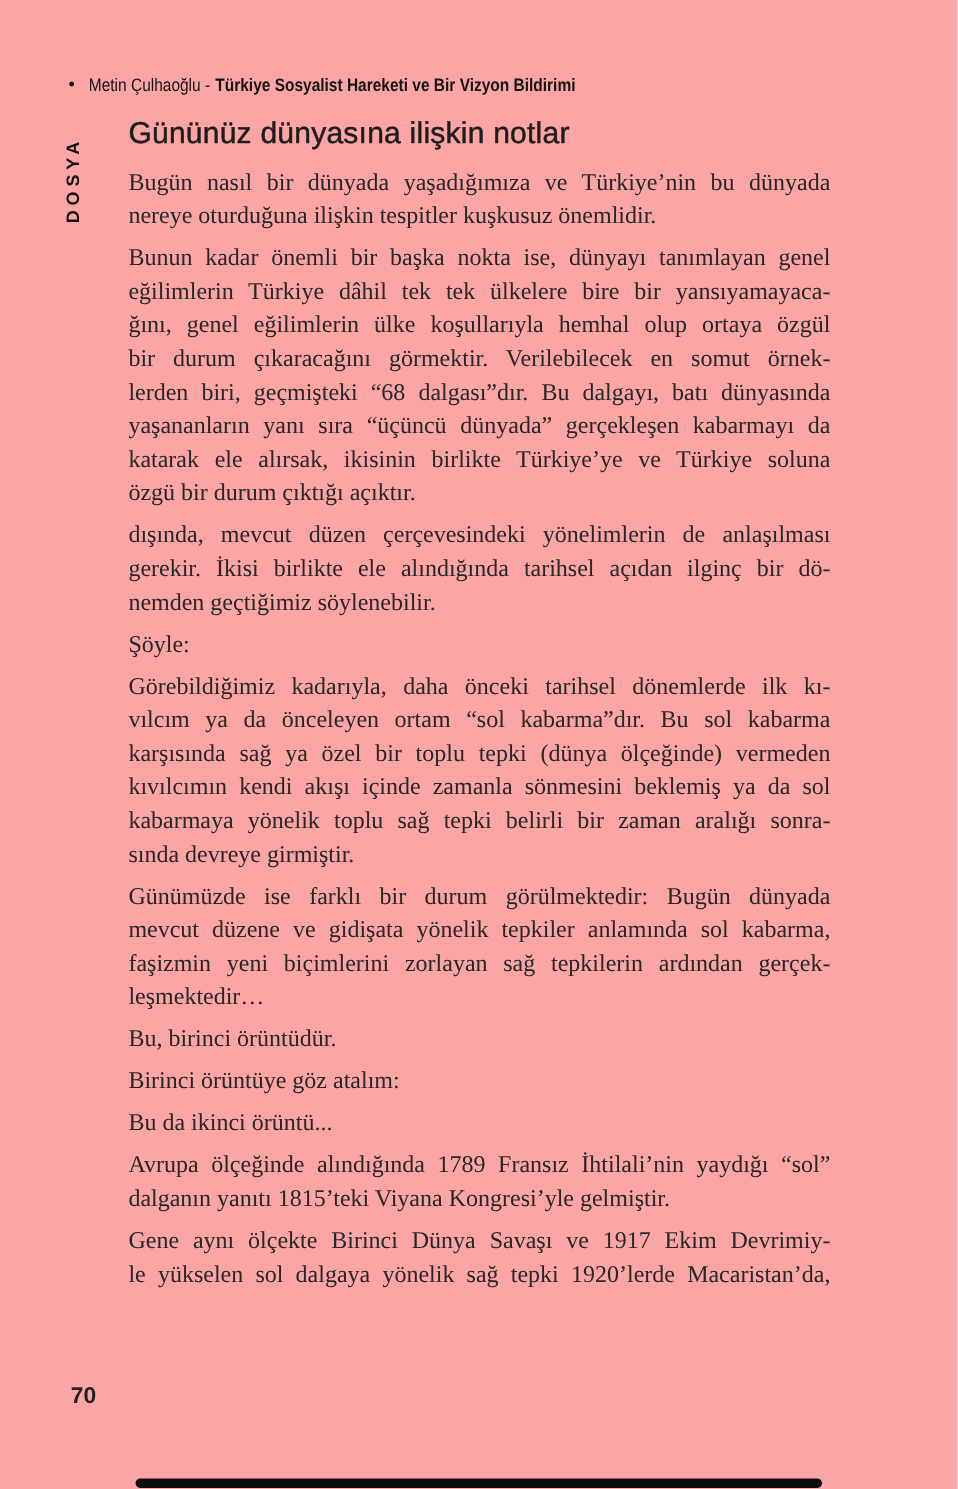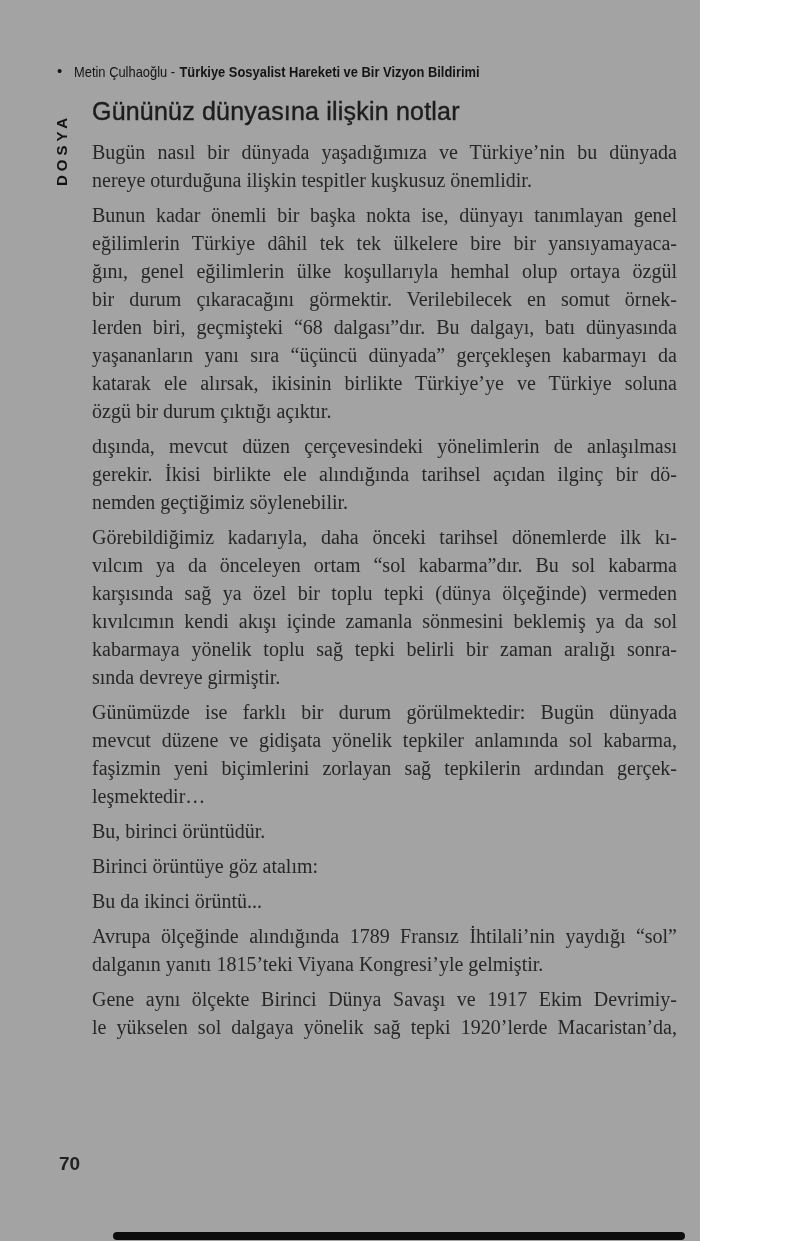--- a/index.html
+++ b/index.html
@@ -1,20 +1,20 @@
 <!DOCTYPE html>
 <html><head>
 <meta charset="utf-8">
 <style>
   html, body { margin: 0; padding: 0; background: #ffffff; }
   .page {
     position: relative;
-    width: 700px;
+    width: 798px;
     height: 1241px;
-    background: #a3a3a3;
+    background: #fca5a5;
     overflow: hidden;
     font-family: "Liberation Serif", serif;
     color: #272727;
   }
 
   
   .header {
     position: absolute;
     left: 57px;
     top: 62px;
@@ -39,21 +39,21 @@
     font-weight: 700;
     font-size: 15px;
     letter-spacing: 4px;
     color: #111;
     white-space: nowrap;
   }
 
   
   .content {
     position: absolute;
-    left: 92px;
+    left: 107px;
     top: 97px;
     width: 585px;
   }
   .section-title {
     font-family: "Liberation Sans", sans-serif;
     font-size: 25px;
     font-weight: 500;
     -webkit-text-stroke: 0.4px #1d1d1d;
     color: #1d1d1d;
     letter-spacing: 0.2px;
@@ -118,20 +118,23 @@
           <div class="line j">yaşananların yanı sıra “üçüncü dünyada” gerçekleşen kabarmayı da</div>
           <div class="line j">katarak ele alırsak, ikisinin birlikte Türkiye’ye ve Türkiye soluna</div>
           <div class="line">özgü bir durum çıktığı açıktır.</div>
         </div>
         <div class="para">
           <div class="line j">dışında, mevcut düzen çerçevesindeki yönelimlerin de anlaşılması</div>
           <div class="line j">gerekir. İkisi birlikte ele alındığında tarihsel açıdan ilginç bir dö-</div>
           <div class="line">nemden geçtiğimiz söylenebilir.</div>
         </div>
         <div class="para">
+          <div class="line">Şöyle:</div>
+        </div>
+        <div class="para">
           <div class="line j">Görebildiğimiz kadarıyla, daha önceki tarihsel dönemlerde ilk kı-</div>
           <div class="line j">vılcım ya da önceleyen ortam “sol kabarma”dır. Bu sol kabarma</div>
           <div class="line j">karşısında sağ ya özel bir toplu tepki (dünya ölçeğinde) vermeden</div>
           <div class="line j">kıvılcımın kendi akışı içinde zamanla sönmesini beklemiş ya da sol</div>
           <div class="line j">kabarmaya yönelik toplu sağ tepki belirli bir zaman aralığı sonra-</div>
           <div class="line">sında devreye girmiştir.</div>
         </div>
         <div class="para">
           <div class="line j">Günümüzde ise farklı bir durum görülmektedir: Bugün dünyada</div>
           <div class="line j">mevcut düzene ve gidişata yönelik tepkiler anlamında sol kabarma,</div>

